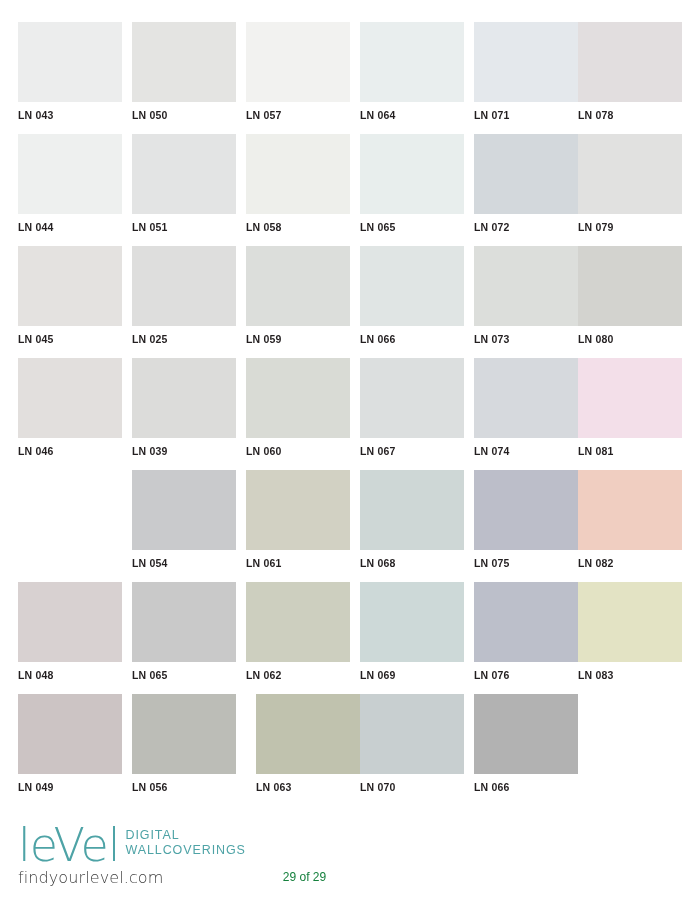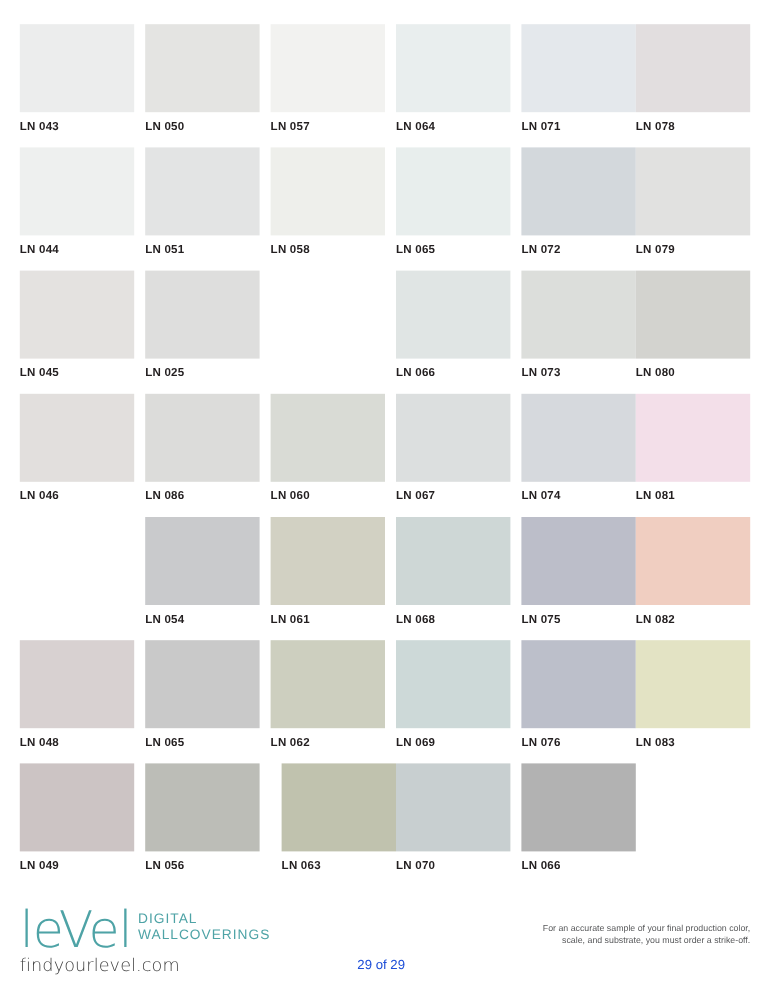--- a/index.html
+++ b/index.html
@@ -89,22 +89,21 @@
     letter-spacing: 0.1px;
   }
   #page-number {
     position: absolute;
     left: 0;
     top: 58px;
     width: 609px;
     text-align: center;
     font-family: "Liberation Sans", sans-serif;
     font-size: 12px;
-    color: #1d4ed8;
-    padding-left: 42px;
+    color: #15803d;
   }
   #disclaimer {
     position: absolute;
     right: 13px;
     top: 26px;
     width: 260px;
     text-align: right;
     font-family: "Liberation Sans", sans-serif;
     font-size: 8px;
     line-height: 11px;
@@ -149,41 +148,45 @@
     <div class="swatch-cell" style="left: 132px; top: 134px;">
       <div class="swatch-chip" style="background: rgb(227, 228, 228);"></div>
       <div class="swatch-label">LN 051</div>
     </div>
     <div class="swatch-cell" style="left: 132px; top: 246px;">
       <div class="swatch-chip" style="background: rgb(222, 222, 221);"></div>
       <div class="swatch-label">LN 025</div>
     </div>
     <div class="swatch-cell" style="left: 132px; top: 358px;">
       <div class="swatch-chip" style="background: rgb(220, 220, 218);"></div>
-      <div class="swatch-label">LN 086</div>
+      <div class="swatch-label">LN 039</div>
     </div>
     <div class="swatch-cell" style="left: 132px; top: 470px;">
       <div class="swatch-chip" style="background: rgb(201, 202, 204);"></div>
       <div class="swatch-label">LN 054</div>
     </div>
     <div class="swatch-cell" style="left: 132px; top: 582px;">
       <div class="swatch-chip" style="background: rgb(201, 201, 201);"></div>
       <div class="swatch-label">LN 065</div>
     </div>
     <div class="swatch-cell" style="left: 132px; top: 694px;">
       <div class="swatch-chip" style="background: rgb(188, 189, 183);"></div>
       <div class="swatch-label">LN 056</div>
     </div>
     <div class="swatch-cell" style="left: 246px; top: 22px;">
       <div class="swatch-chip" style="background: rgb(242, 242, 240);"></div>
       <div class="swatch-label">LN 057</div>
     </div>
     <div class="swatch-cell" style="left: 246px; top: 134px;">
       <div class="swatch-chip" style="background: rgb(238, 239, 235);"></div>
       <div class="swatch-label">LN 058</div>
+    </div>
+    <div class="swatch-cell" style="left: 246px; top: 246px;">
+      <div class="swatch-chip" style="background: rgb(220, 222, 219);"></div>
+      <div class="swatch-label">LN 059</div>
     </div>
     <div class="swatch-cell" style="left: 246px; top: 358px;">
       <div class="swatch-chip" style="background: rgb(217, 219, 213);"></div>
       <div class="swatch-label">LN 060</div>
     </div>
     <div class="swatch-cell" style="left: 246px; top: 470px;">
       <div class="swatch-chip" style="background: rgb(210, 209, 195);"></div>
       <div class="swatch-label">LN 061</div>
     </div>
     <div class="swatch-cell" style="left: 246px; top: 582px;">
@@ -284,18 +287,14 @@
       <div id="logo-tagline">
         <div>DIGITAL</div>
         <div>WALLCOVERINGS</div>
       </div>
     </div>
     <div id="brand-url">findyourlevel.com</div>
   </div>
 
   <div id="page-number">29 of 29</div>
 
-  <div id="disclaimer">
-    <div>For an accurate sample of your final production color,</div>
-    <div>scale, and substrate, you must order a strike-off.</div>
-  </div>
 
 </div>
 
 </body></html>

